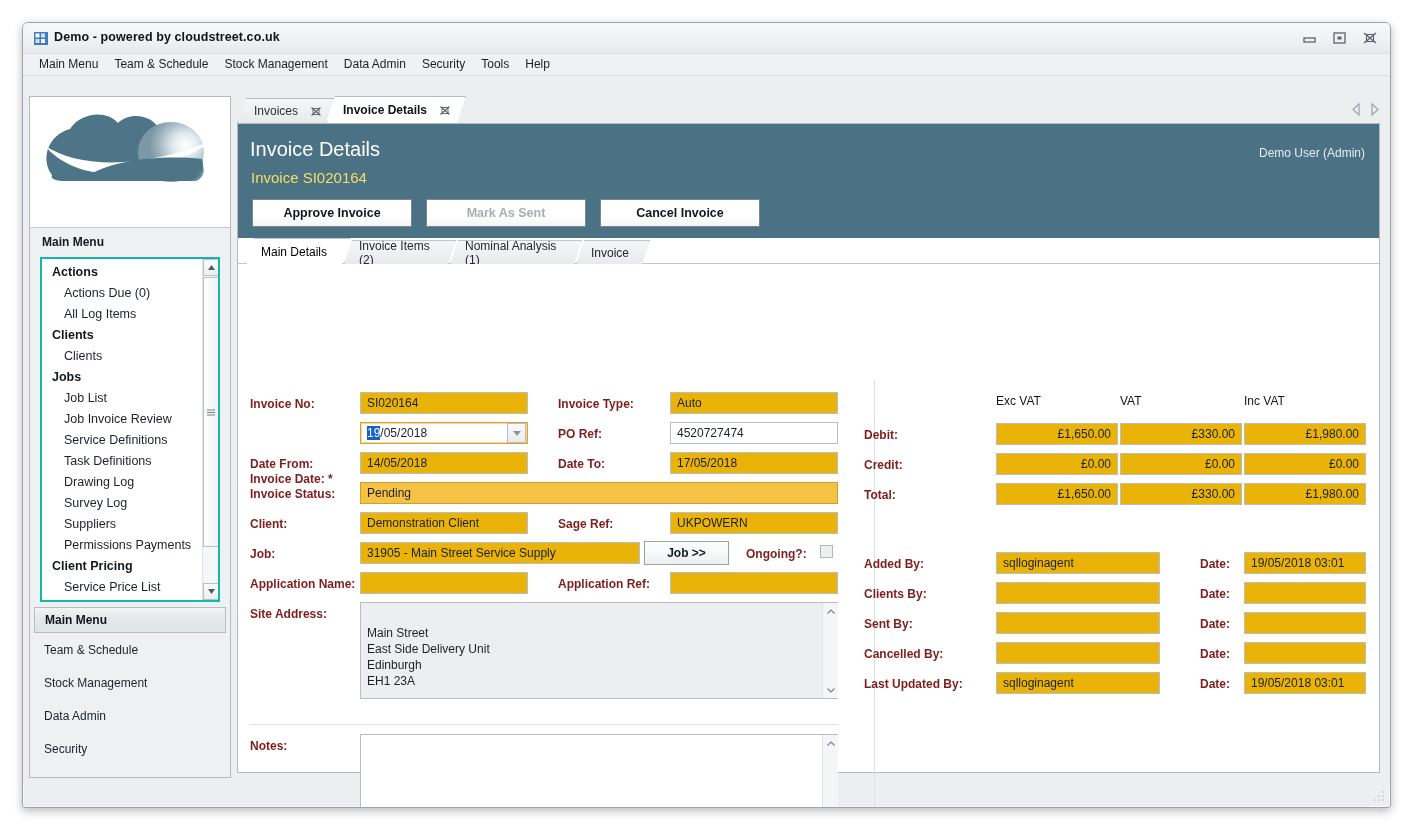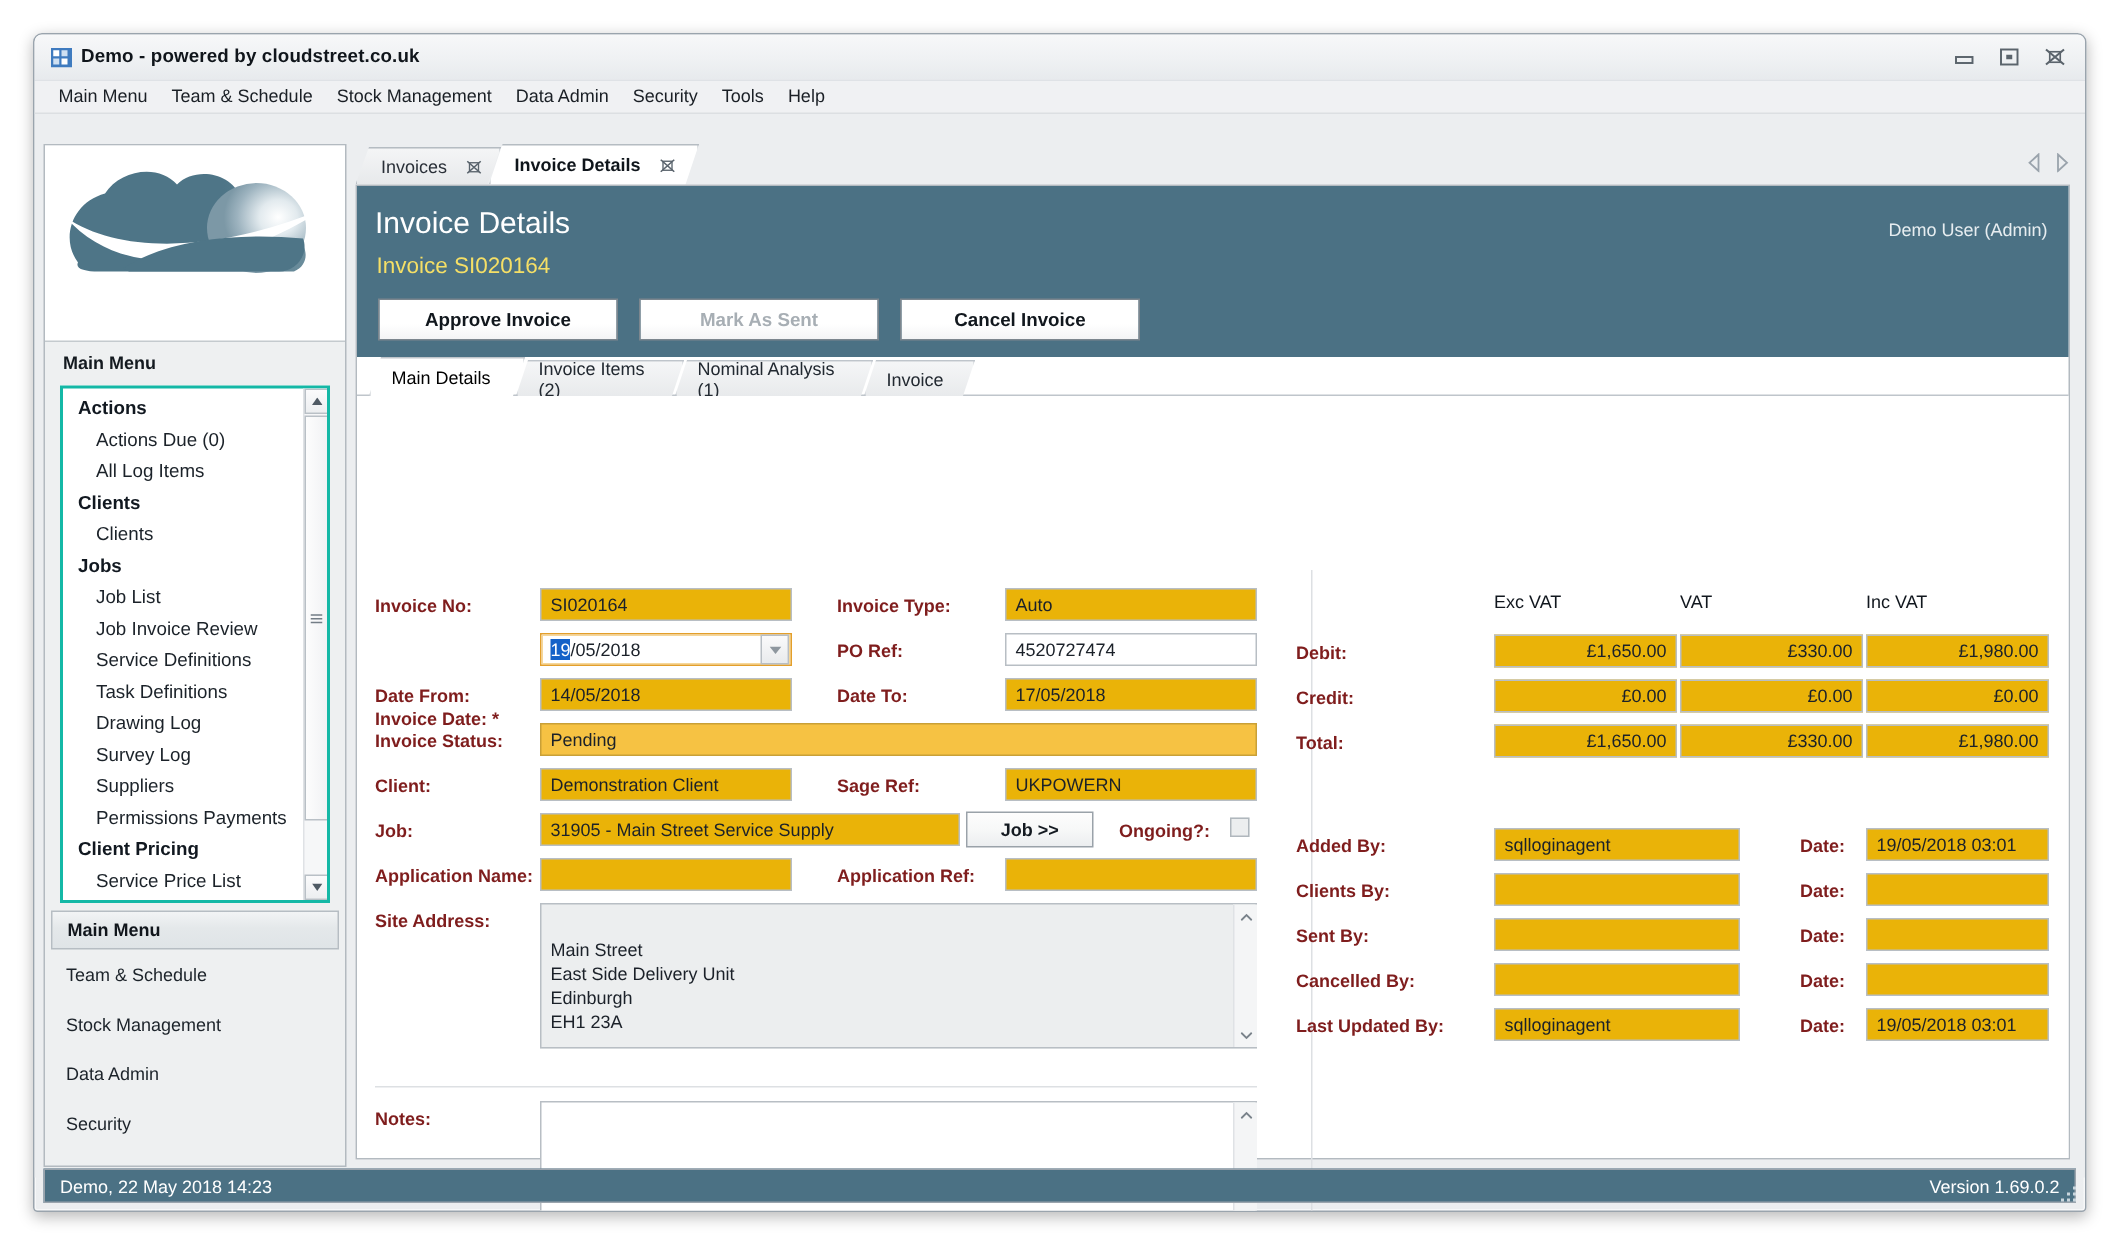--- a/index.html
+++ b/index.html
@@ -758,24 +758,20 @@
             <div class="lbl" style="left:626px;top:413px;">Last Updated By:</div>
             <div class="fld" style="left:758px;top:408px;width:164px;">sqlloginagent</div>
             <div class="lbl" style="left:962px;top:413px;">Date:</div>
             <div class="fld" style="left:1006px;top:408px;width:122px;">19/05/2018 03:01</div>
 
           </div>
         </div>
       </div>
     </div>
 
-    <div class="statusbar">
-      <span>Demo, 22 May 2018 14:23</span>
-      <span>Version 1.69.0.2</span>
-    </div>
     <svg class="grip" viewBox="0 0 13 13">
       <g fill="#c9d6dd">
         <rect x="9" y="1" width="2" height="2"></rect>
         <rect x="9" y="5" width="2" height="2"></rect>
           <rect x="5" y="5" width="2" height="2"></rect>
         <rect x="9" y="9" width="2" height="2"></rect>
           <rect x="5" y="9" width="2" height="2"></rect>
           <rect x="1" y="9" width="2" height="2"></rect>
       </g>
     </svg>

